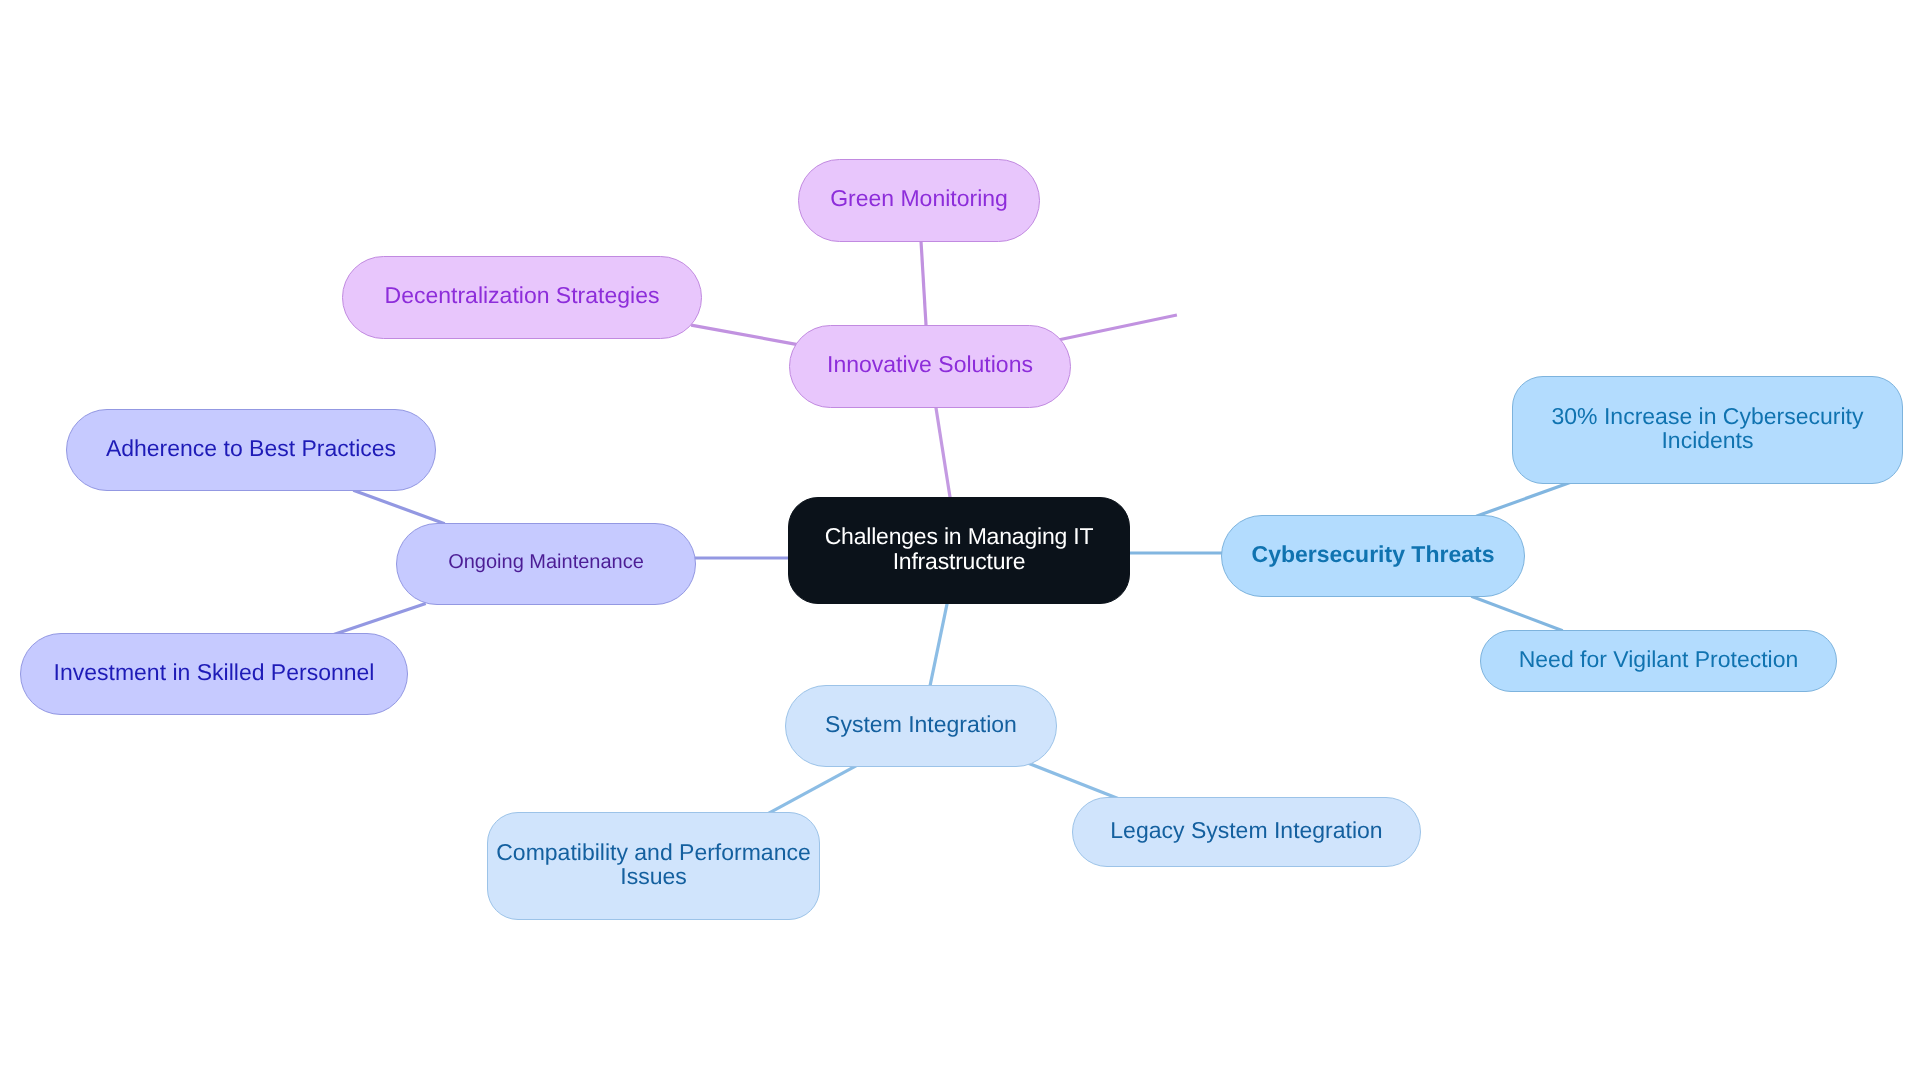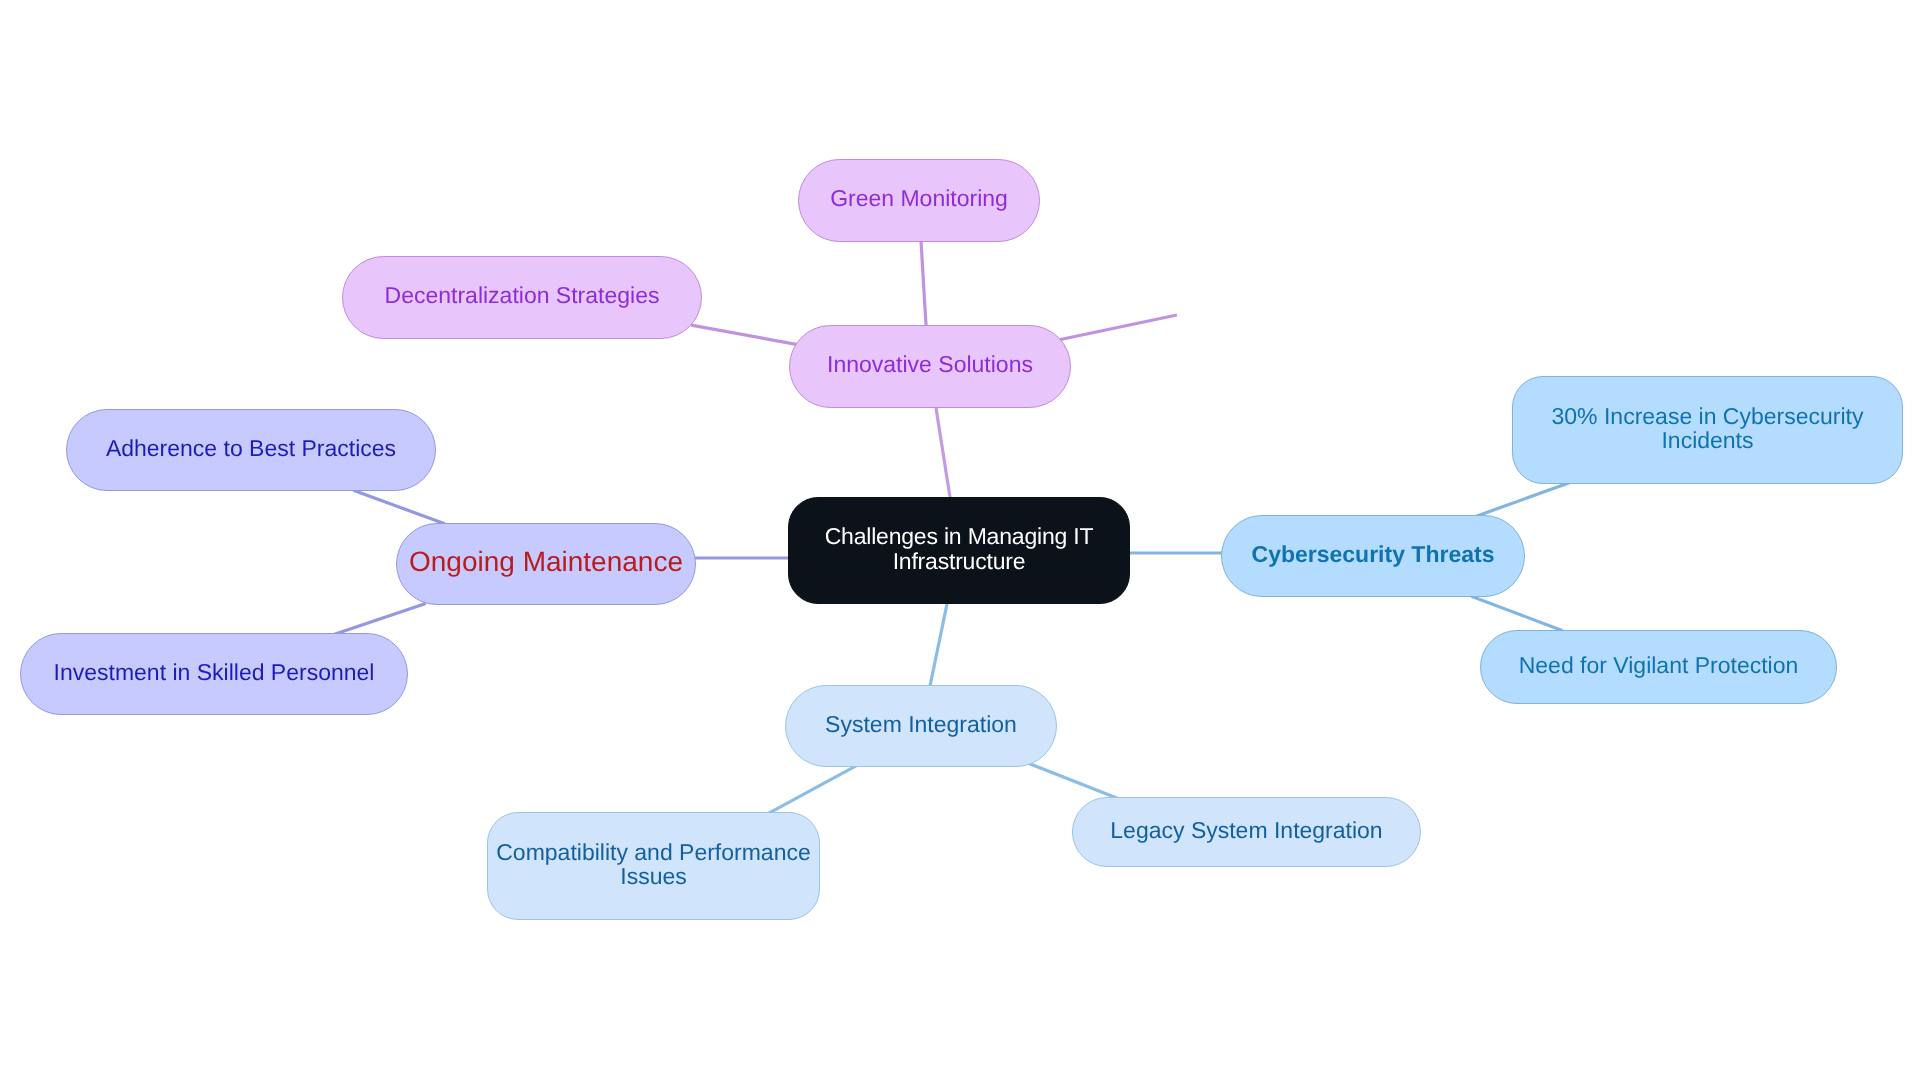--- a/index.html
+++ b/index.html
@@ -40,35 +40,35 @@
     <span class="node-label" style="color: rgb(255, 255, 255); font-size: 23px; letter-spacing: -0.2px;">Challenges in Managing IT
 Infrastructure</span>
   </div>
   <div class="node node-blue" style="left: 1221px; top: 515px; width: 304px; height: 82px; border-radius: 41px; background: rgb(179, 220, 254); border-color: rgb(125, 179, 221); border-width: 1.5px;">
     <span class="node-label" style="color: rgb(16, 115, 176); font-size: 23px; font-weight: bold;">Cybersecurity Threats</span>
   </div>
   <div class="node node-blue" style="left: 1512px; top: 376px; width: 391px; height: 108px; border-radius: 31px; background: rgb(179, 220, 254); border-color: rgb(125, 179, 221); border-width: 1.5px;">
     <span class="node-label" style="color: rgb(16, 115, 176); font-size: 23px;">30% Increase in Cybersecurity
 Incidents</span>
   </div>
-  <div class="node node-blue" style="left: 1480px; top: 630px; width: 357px; height: 74px; border-radius: 41px; background: rgb(179, 220, 254); border-color: rgb(125, 179, 221); border-width: 1.5px;">
+  <div class="node node-blue" style="left: 1480px; top: 630px; width: 357px; height: 62px; border-radius: 41px; background: rgb(179, 220, 254); border-color: rgb(125, 179, 221); border-width: 1.5px;">
     <span class="node-label" style="color: rgb(16, 115, 176); font-size: 23px;">Need for Vigilant Protection</span>
   </div>
   <div class="node node-bluelight" style="left: 785px; top: 685px; width: 272px; height: 82px; border-radius: 41px; background: rgb(208, 228, 252); border-color: rgb(156, 195, 232); border-width: 1.5px;">
     <span class="node-label" style="color: rgb(20, 96, 159); font-size: 23px;">System Integration</span>
   </div>
   <div class="node node-bluelight" style="left: 1072px; top: 797px; width: 349px; height: 70px; border-radius: 41px; background: rgb(208, 228, 252); border-color: rgb(156, 195, 232); border-width: 1.5px;">
     <span class="node-label" style="color: rgb(20, 96, 159); font-size: 23px;">Legacy System Integration</span>
   </div>
   <div class="node node-bluelight" style="left: 487px; top: 812px; width: 333px; height: 108px; border-radius: 31px; background: rgb(208, 228, 252); border-color: rgb(156, 195, 232); border-width: 1.5px;">
     <span class="node-label" style="color: rgb(20, 96, 159); font-size: 23px;">Compatibility and Performance
 Issues</span>
   </div>
   <div class="node node-peri" style="left: 396px; top: 523px; width: 300px; height: 82px; border-radius: 41px; background: rgb(198, 202, 255); border-color: rgb(147, 152, 226); border-width: 1.5px;">
-    <span class="node-label" style="color: #b91c1c; font-size: 28px;">Ongoing Maintenance</span>
+    <span class="node-label" style="color: #4c1d95; font-size: 20px;">Ongoing Maintenance</span>
   </div>
   <div class="node node-peri" style="left: 66px; top: 409px; width: 370px; height: 82px; border-radius: 41px; background: rgb(198, 202, 255); border-color: rgb(147, 152, 226); border-width: 1.5px;">
     <span class="node-label" style="color: rgb(30, 27, 183); font-size: 23px;">Adherence to Best Practices</span>
   </div>
   <div class="node node-peri" style="left: 20px; top: 633px; width: 388px; height: 82px; border-radius: 41px; background: rgb(198, 202, 255); border-color: rgb(147, 152, 226); border-width: 1.5px;">
     <span class="node-label" style="color: rgb(30, 27, 183); font-size: 23px;">Investment in Skilled Personnel</span>
   </div>
   <div class="node node-purple" style="left: 789px; top: 325px; width: 282px; height: 83px; border-radius: 41.5px; background: rgb(232, 198, 252); border-color: rgb(193, 138, 224); border-width: 1.5px;">
     <span class="node-label" style="color: rgb(141, 45, 218); font-size: 23px;">Innovative Solutions</span>
   </div>

